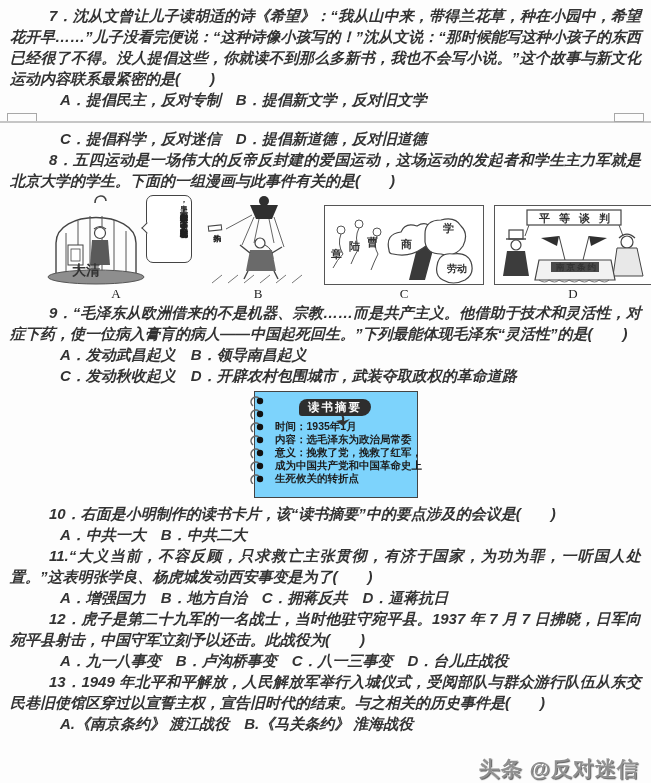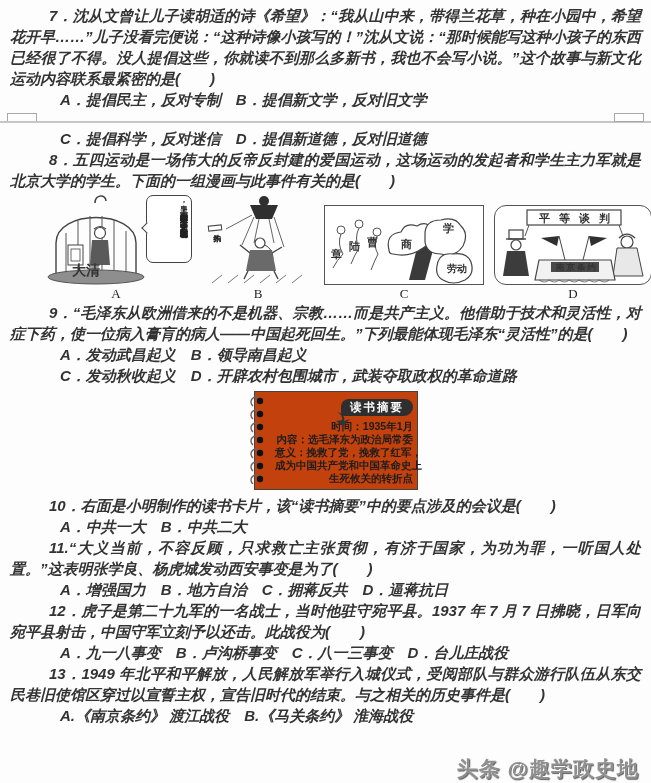--- a/index.html
+++ b/index.html
@@ -55,21 +55,21 @@
     border: 1px solid #444; background: #fff;
     writing-mode: vertical-rl; text-orientation: upright;
     font-size: 8px; line-height: 10px; padding: 2px 1px; color: #222;
     transform: rotate(-6deg);
   }
 
   
   .card-wrap { margin: 5px 0 5px 240px; position: relative; width: 168px; }
   .card {
     position: relative; width: 164px; min-height: 90px; margin-left: 4px;
-    border: 1px solid #444; background: #c2410c; padding: 3px 4px 4px 20px; text-align: right;
+    border: 1px solid #444; background: #7dd3fc; padding: 3px 4px 12px 20px;
   }
   .card-rings { position: absolute; left: -8px; top: 2px; }
   .card-title-row { height: 18px; position: relative; }
   .card-title {
     display: inline-block; margin-left: 24px;
     background: #2e2e2e; color: #fff; font-size: 11.5px; line-height: 15px;
     padding: 1px 9px; border-radius: 8px 8px 9px 3px; letter-spacing: 2px;
   }
   .card-arrow { position: absolute; left: 60px; top: 17px; }
   .card-line { font-size: 10.5px; line-height: 13px; font-weight: 700; color: #1d1d1d; white-space: nowrap; }
@@ -175,21 +175,21 @@
           <path d="M112 60 q2 -14 16 -12 q14 -2 18 8 q4 12 -6 18 q-12 6 -22 0 q-8 -4 -6 -14 z" fill="#fff" stroke="#444" stroke-width="1.2"></path>
           <text x="76" y="42" font-size="11" font-weight="bold">商</text>
           <text x="118" y="26" font-size="11" font-weight="bold">学</text>
           <text x="122" y="66" font-size="10" font-weight="bold">劳动</text>
         </svg>
       </div>
       <div class="fig-caption">C</div>
     </div>
 
     <div class="fig">
-      <div class="fig-art boxed" style="width:158px;height:80px;border-radius:12px;">
+      <div class="fig-art boxed" style="width:158px;height:80px;">
         <svg width="156" height="78" viewBox="0 0 156 78">
           <rect x="32" y="4" width="94" height="15" fill="#fff" stroke="#444" stroke-width="1.2"></rect>
           <text x="44" y="16" font-size="11" font-weight="bold" letter-spacing="9">平等谈判</text>
           <line x1="34" y1="19" x2="30" y2="30" stroke="#555" stroke-width="1"></line>
           <line x1="124" y1="19" x2="128" y2="30" stroke="#555" stroke-width="1"></line>
           <rect x="14" y="24" width="14" height="9" fill="#fff" stroke="#444" stroke-width="1.2"></rect>
           <line x1="11" y1="33" x2="31" y2="33" stroke="#444" stroke-width="1.4"></line>
           <circle cx="21" cy="39" r="5" fill="#fff" stroke="#444" stroke-width="1.2"></circle>
           <path d="M12 45 L30 45 L34 70 L8 70 z" fill="#3c3c3c"></path>
           <circle cx="132" cy="36" r="6" fill="#fff" stroke="#444" stroke-width="1.2"></circle>
@@ -256,13 +256,13 @@
   <p class="opts">A．增强国力　B．地方自治　C．拥蒋反共　D．逼蒋抗日</p>
 
   <p class="stem">12．虎子是第二十九军的一名战士，当时他驻守宛平县。1937 年 7 月 7 日拂晓，日军向宛平县射击，中国守军立刻予以还击。此战役为(　　)</p>
   <p class="opts">A．九一八事变　B．卢沟桥事变　C．八一三事变　D．台儿庄战役</p>
 
   <p class="stem">13．1949 年北平和平解放，人民解放军举行入城仪式，受阅部队与群众游行队伍从东交民巷旧使馆区穿过以宣誓主权，宣告旧时代的结束。与之相关的历史事件是(　　)</p>
   <p class="opts">A.《南京条约》 渡江战役　B.《马关条约》 淮海战役</p>
 
 </div>
 
-<div class="watermark">头条 @趣学政史地</div>
+<div class="watermark">头条 @反对迷信</div>
 
 </body></html>

